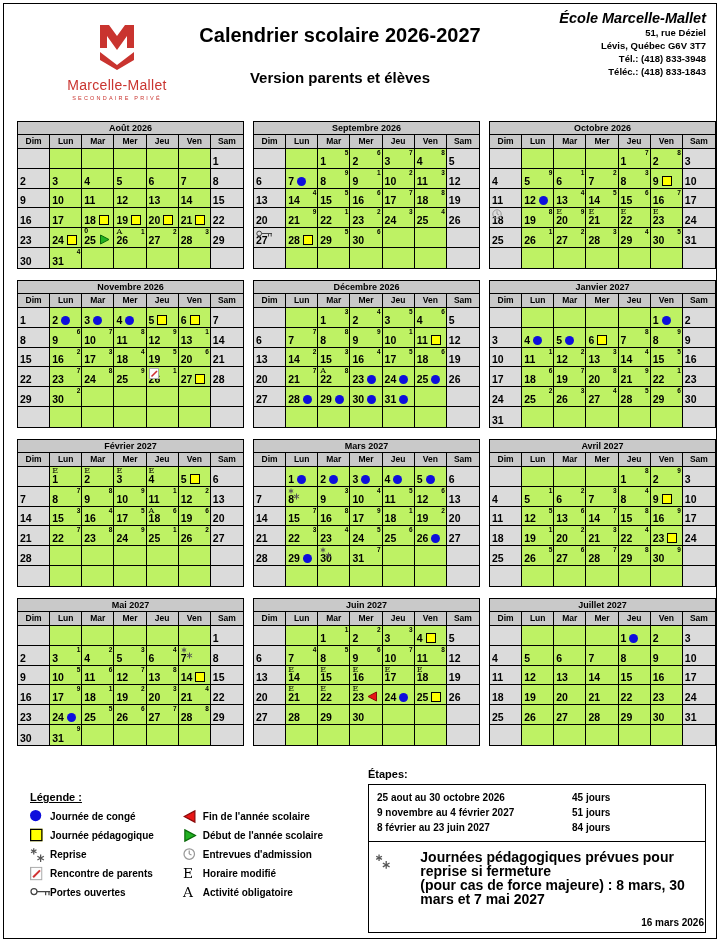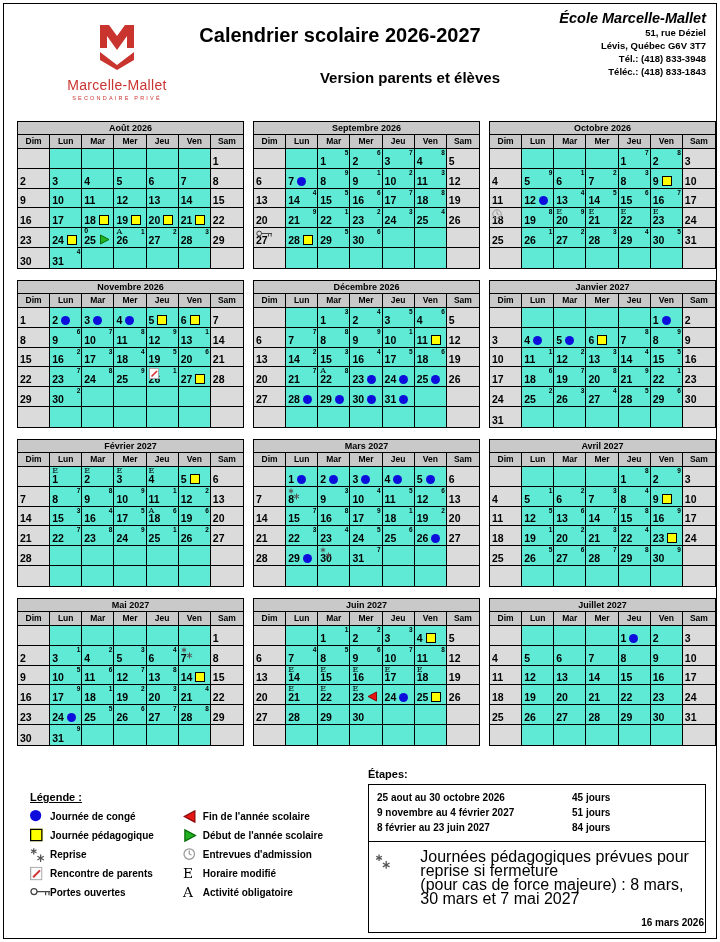--- a/index.html
+++ b/index.html
@@ -7,29 +7,29 @@
         font-family:"Liberation Sans",sans-serif;color:#000;
         --hdr:#C9C9C9;--wkend:#DBDBDB;--blue:#0E0EDC;--yellow:#FFFF00;--red:#C9342F;}
   .page-border{position:absolute;inset:3px;border:1.5px solid #000;pointer-events:none;}
 
   
   .logo{position:absolute;left:42px;top:24px;width:150px;text-align:center;}
   .logo-word{color:var(--red);font-size:14px;letter-spacing:.3px;margin-top:3px;}
   .logo-sub{color:var(--red);font-size:5.5px;letter-spacing:2.2px;margin-top:2px;}
   .title-wrap{position:absolute;left:180px;top:24px;width:320px;text-align:center;}
   .main-title{font-size:20px;font-weight:bold;}
-  .sub-title{font-size:15px;font-weight:bold;margin-top:22px;text-align:right;}
+  .sub-title{font-size:15px;font-weight:bold;margin-top:22px;}
   .school{position:absolute;right:14px;top:10px;text-align:right;}
   .school-name{font-size:14.5px;font-weight:bold;font-style:italic;}
   .school-line{font-size:9.5px;font-weight:bold;line-height:13px;}
 
   
   .months{position:absolute;left:17px;top:121px;width:699px;
           display:grid;grid-template-columns:227px 227px 227px;justify-content:space-between;row-gap:11px;}
-  .month{width:227px;height:148px;border:1px solid #000;display:flex;flex-direction:column;box-sizing:border-box;background:#5eead4;}
+  .month{width:227px;height:148px;border:1px solid #000;display:flex;flex-direction:column;box-sizing:border-box;background:#bef264;}
   .m-title{height:12px;background:var(--hdr);border-bottom:1px solid #000;text-align:center;
            font-weight:bold;font-size:9px;line-height:12px;}
   .m-days{display:grid;grid-template-columns:repeat(7,1fr);height:13px;background:var(--hdr);border-bottom:1px solid #000;}
   .m-days .dh{border-right:1px solid #000;font-weight:bold;font-size:8.5px;text-align:center;line-height:13px;}
   .m-days .dh:last-child{border-right:none;}
   .m-week{display:grid;grid-template-columns:repeat(7,1fr);flex:1;}
   .cell{position:relative;border-right:1px solid #000;border-bottom:1px solid #000;
         display:flex;align-items:flex-end;padding:1px 1px 1px 2px;box-sizing:border-box;overflow:hidden;}
   .cell:last-child{border-right:none;}
   .m-week:last-child .cell{border-bottom:none;}
@@ -57,21 +57,21 @@
   
   .etapes{position:absolute;left:368px;top:768px;width:338px;}
   .etapes-title{font-weight:bold;font-size:11px;margin-bottom:4px;}
   .etapes-box{border:1px solid #000;}
   .etapes-rows{padding:5px 8px 6px 8px;border-bottom:1px solid #000;}
   .etapes-row{display:flex;font-size:10px;font-weight:bold;line-height:15px;}
   .etapes-period{width:195px;}
   .etapes-days{width:80px;}
   .etapes-note{display:flex;padding:8px 8px 26px 4px;}
   .note-ic{width:22px;display:flex;justify-content:center;padding-top:3px;transform:scale(1.3);transform-origin:top center;}
-  .note-text{font-size:16px;font-weight:normal;line-height:14px;width:300px;margin-left:27px;}
+  .note-text{font-size:14px;font-weight:bold;line-height:14px;width:300px;margin-left:27px;}
 
   .footer-date{position:absolute;right:16px;bottom:14px;font-size:10px;font-weight:bold;}
 </style>
 </head>
 <body>
 
 <div class="page" style="--blue: #0E0EDC; --yellow: #FFFF00; --hdr: #C9C9C9; --wkend: #DBDBDB; --red: #C9342F;">
   <div class="page-border"></div>
 
   <div class="logo">

